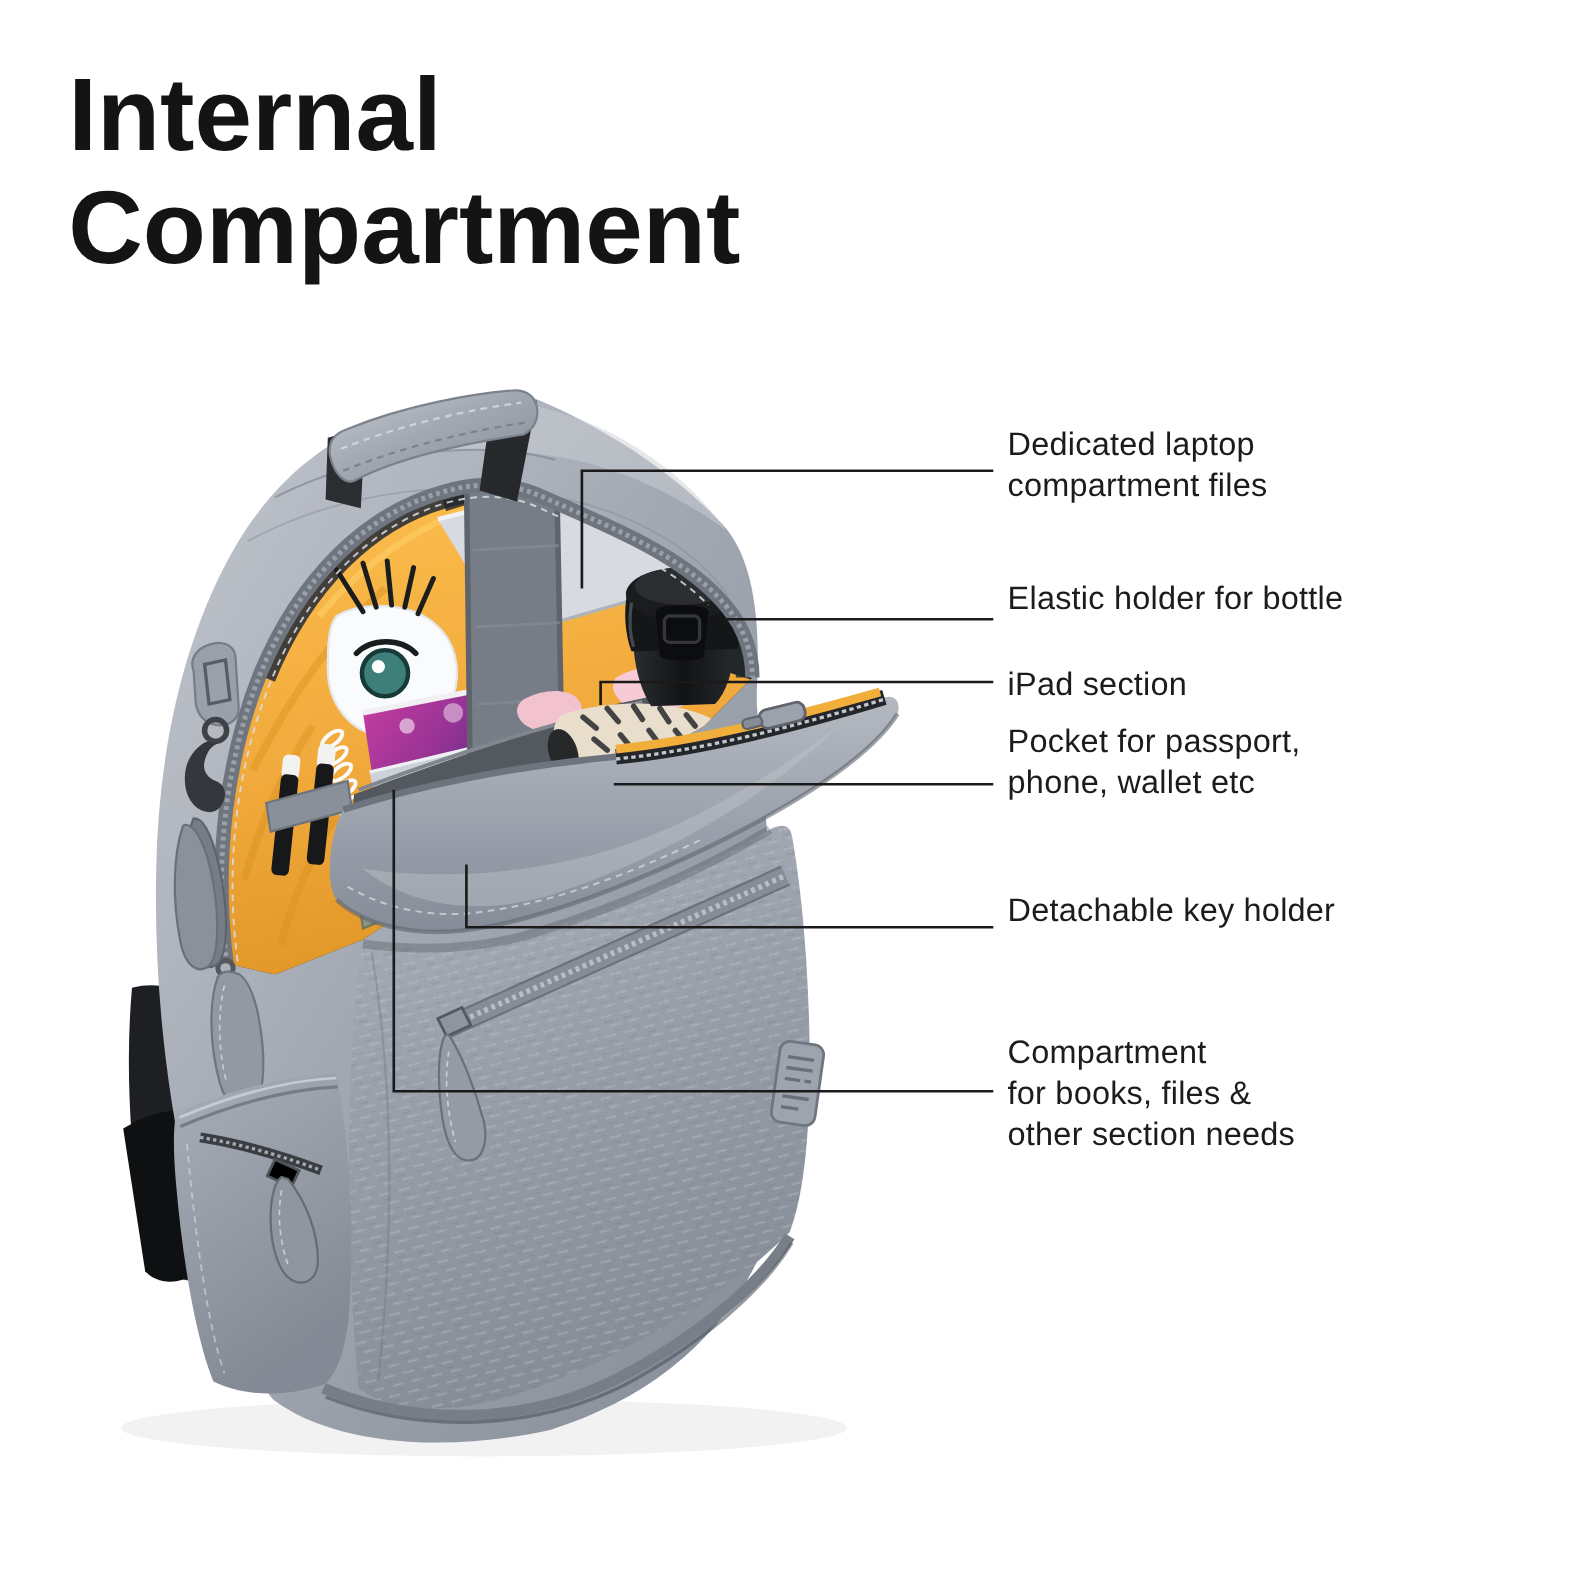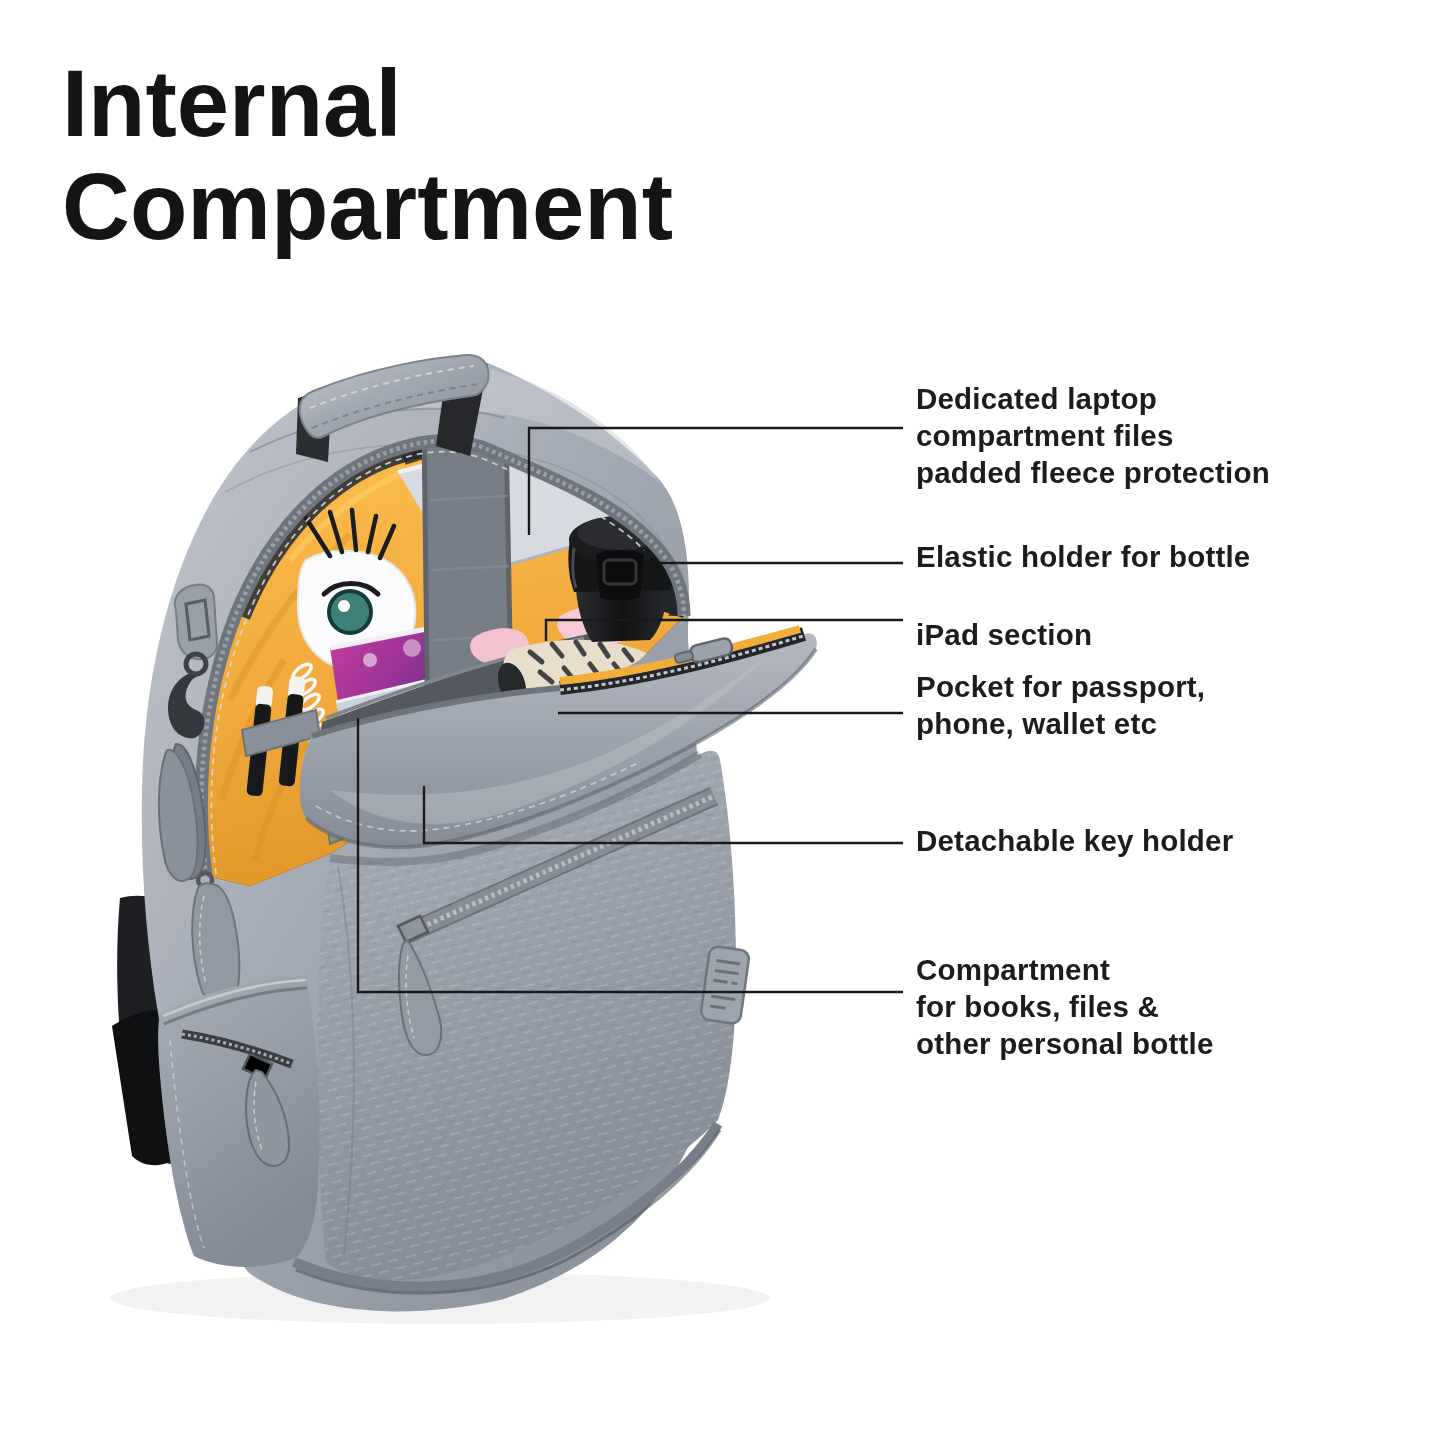--- a/index.html
+++ b/index.html
@@ -6,23 +6,22 @@
   .stage{
     position:relative;width:1445px;height:1445px;background:#ffffff;overflow:hidden;
     font-family:"Liberation Sans","DejaVu Sans",sans-serif;
   }
   .title{
     position:absolute;left:62px;top:52px;margin:0;
     font-size:94px;line-height:1.1;font-weight:700;color:#141414;letter-spacing:0px;
   }
   .callout{
     position:absolute;left:916px;transform:translateY(-50%);
-    color:#1c1c1e;font-size:29.5px;line-height:37px;font-weight:700;letter-spacing:.2px;
+    color:#1c1c1e;font-size:29.5px;line-height:37px;font-weight:400;letter-spacing:.2px;
     white-space:nowrap;
-    margin-top:12px;
   }
   svg.art{position:absolute;left:0;top:0;}
 </style>
 </head>
 <body>
 
 <div class="stage">
 
   <h1 class="title"><span>Internal</span><br>
     <span>Compartment</span>
@@ -307,21 +306,20 @@
       <polyline points="546,641 546,620 903,620"></polyline>
       <polyline points="558,713 903,713"></polyline>
       <polyline points="424,786 424,843 903,843"></polyline>
       <polyline points="358,718 358,992 903,992"></polyline>
     </g>
   </svg>
 
   <div class="callout" style="top:423px">
     <div>Dedicated laptop</div>
     <div>compartment files</div>
-    <div>padded fleece protection</div>
   </div>
 
   <div class="callout" style="top:544px">
     <div>Elastic holder for bottle</div>
   </div>
 
   <div class="callout" style="top:622px">
     <div>iPad section</div>
   </div>
 
@@ -330,16 +328,16 @@
     <div>phone, wallet etc</div>
   </div>
 
   <div class="callout" style="top:828px">
     <div>Detachable key holder</div>
   </div>
 
   <div class="callout" style="top:994px">
     <div>Compartment</div>
     <div>for books, files &amp;</div>
-    <div>other personal bottle</div>
+    <div>other section needs</div>
   </div>
 
 </div>
 
 </body></html>

